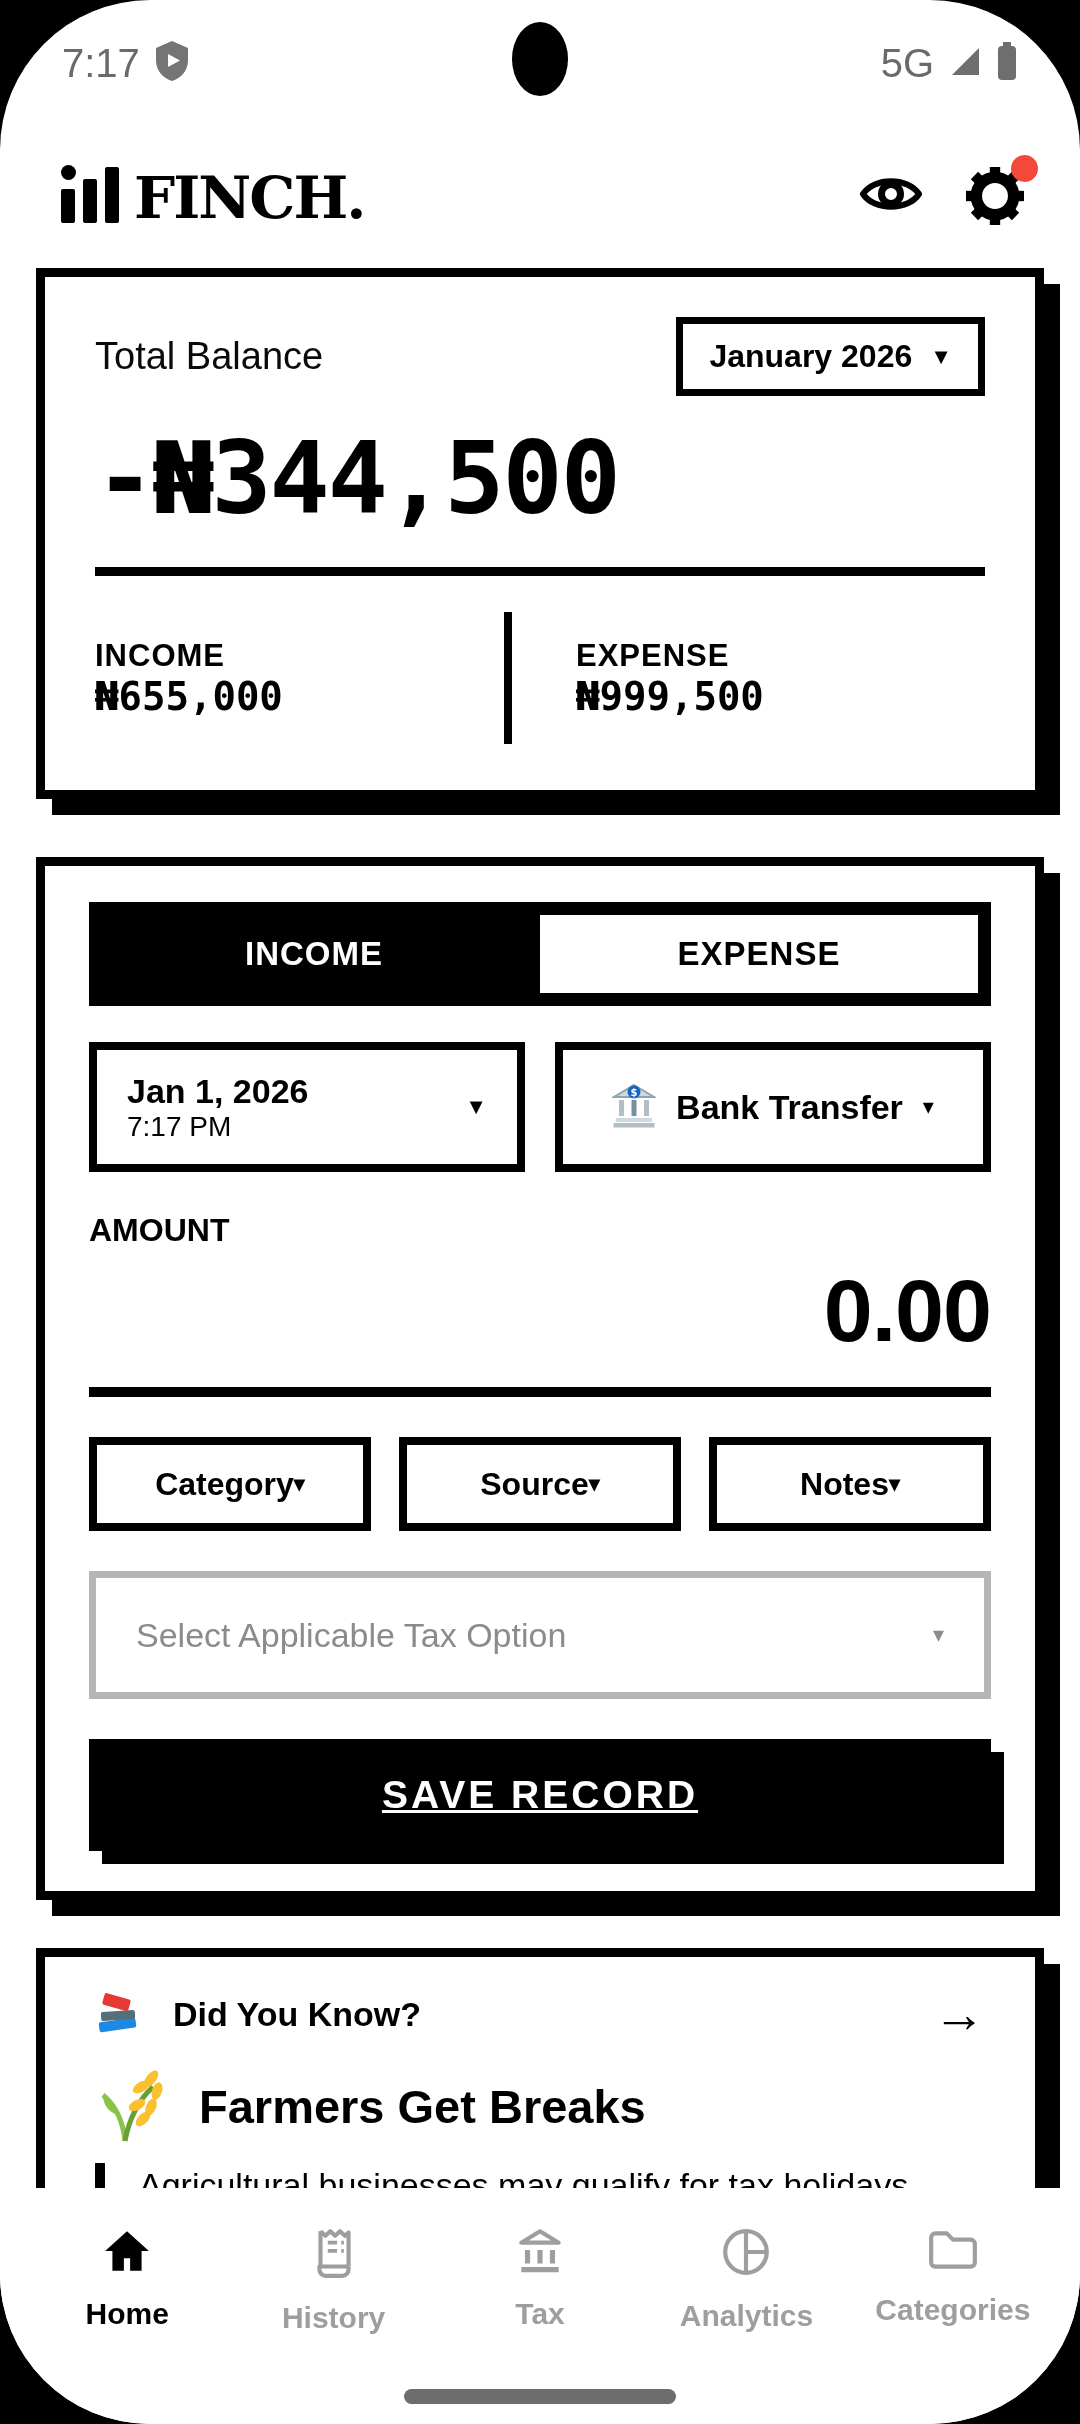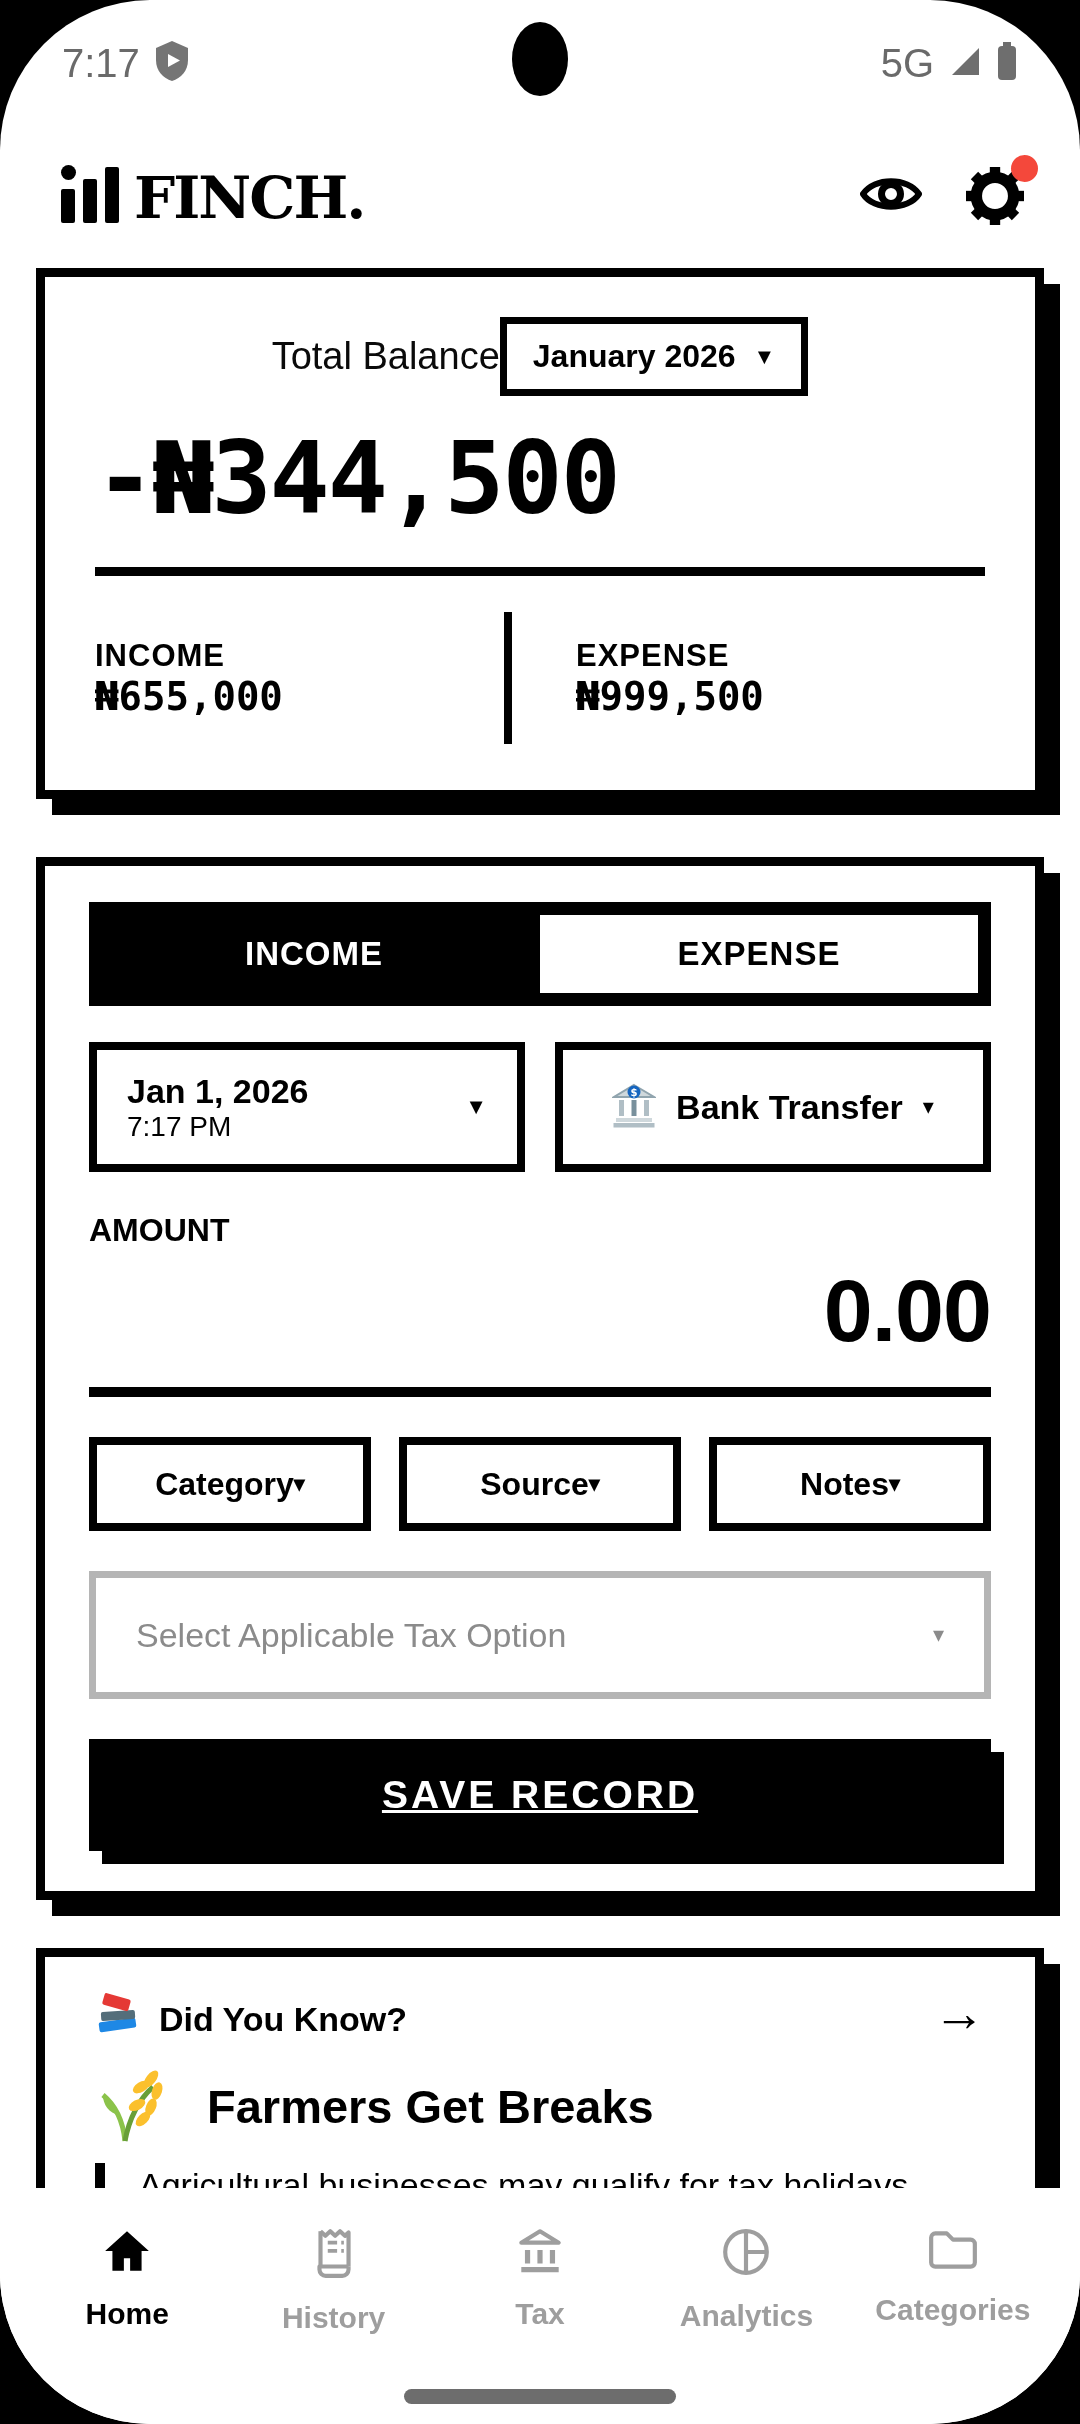--- a/index.html
+++ b/index.html
@@ -18,21 +18,21 @@
   .logo-text{font-family:"DejaVu Serif",serif;font-weight:bold;font-size:58px;letter-spacing:-2px;line-height:1;}
   .header-icons{display:flex;align-items:center;gap:44px;}
   .gear-wrap{position:relative;width:58px;height:58px;}
   .red-dot{position:absolute;top:-12px;right:-14px;width:27px;height:27px;border-radius:50%;background:#f4483b;}
 
   
   .content{position:absolute;top:268px;left:36px;right:36px;}
   .card{background:#fff;border:9px solid #000;box-shadow:16px 16px 0 0 #000;box-sizing:border-box;}
 
   .balance-card{padding:40px 50px 46px;}
-  .balance-top{display:flex;align-items:center;justify-content:center;}
+  .balance-top{display:flex;align-items:center;justify-content:space-between;}
   .balance-label{font-size:38px;color:#0a0a0a;}
   .month-btn{display:flex;align-items:center;gap:18px;border:7px solid #000;padding:14px 26px;font-size:32px;font-weight:700;background:#fff;cursor:pointer;}
   .caret{font-size:22px;line-height:1;}
   .balance-amount{font-family:"DejaVu Sans Mono","DejaVu Sans",monospace;font-weight:700;font-size:100px;line-height:1.05;margin-top:30px;letter-spacing:-2px;}
   .balance-divider{height:9px;background:#000;margin-top:36px;}
   .ie-row{display:flex;align-items:center;margin-top:36px;}
   .ie-block{flex:1;}
   .ie-block.expense{padding-left:64px;box-sizing:border-box;}
   .ie-label{font-size:31px;font-weight:600;letter-spacing:1px;}
   .ie-value{font-family:"DejaVu Sans Mono","DejaVu Sans",monospace;font-weight:700;font-size:39px;margin-top:0;}
@@ -55,24 +55,24 @@
   .amount-value{font-size:88px;font-weight:700;text-align:right;margin-top:16px;line-height:1.05;letter-spacing:-1px;}
   .amount-rule{height:10px;background:#000;margin-top:30px;}
   .chip-row{display:flex;gap:28px;margin-top:40px;}
   .chip{flex:1;border:8px solid #000;height:94px;box-sizing:border-box;display:flex;align-items:center;justify-content:center;font-size:32px;font-weight:600;background:#fff;cursor:pointer;}
   .tax-select{margin-top:40px;border:7px solid #b5b5b5;height:128px;box-sizing:border-box;display:flex;align-items:center;padding:0 40px;cursor:pointer;}
   .tax-placeholder{flex:1;color:#8b8b8b;font-size:34px;}
   .tax-caret{color:#8b8b8b;font-size:22px;}
   .save-btn{margin-top:40px;background:#000;color:#fff;height:112px;display:flex;align-items:center;justify-content:center;font-size:39px;font-weight:600;letter-spacing:3px;box-shadow:13px 13px 0 0 #000;cursor:pointer;text-decoration:underline;}
 
   .tip-card{margin-top:48px;height:249px;overflow:hidden;padding:32px 50px 0;}
-  .tip-header{display:flex;align-items:flex-end;gap:18px;height:50px;}
+  .tip-header{display:flex;align-items:center;gap:32px;height:50px;}
   .tip-header-label{font-size:34px;font-weight:700;flex:1;}
   .tip-arrow{font-size:52px;font-weight:700;line-height:1;cursor:pointer;}
-  .tip-title-row{display:flex;align-items:center;gap:40px;margin-top:30px;height:74px;}
+  .tip-title-row{display:flex;align-items:center;gap:32px;margin-top:30px;height:74px;}
   .tip-title{font-size:47px;font-weight:700;}
   .tip-quote{display:flex;margin-top:20px;}
   .quote-bar{width:10px;background:#000;flex:0 0 10px;}
   .quote-text{font-size:34px;padding-left:34px;line-height:1.3;}
 
   
   .bottom-nav{position:absolute;left:0;right:0;bottom:0;height:236px;background:#fff;z-index:5;display:flex;align-items:flex-start;padding:38px 24px 0;box-sizing:border-box;}
   .nav-item{flex:1;display:flex;flex-direction:column;align-items:center;gap:14px;color:#9e9e9e;font-size:30px;font-weight:700;cursor:pointer;}
   .nav-item.active{color:#000;}
   .home-indicator{position:absolute;bottom:20px;left:50%;transform:translateX(-50%);width:272px;height:15px;border-radius:8px;background:#6d6d6d;z-index:6;}

